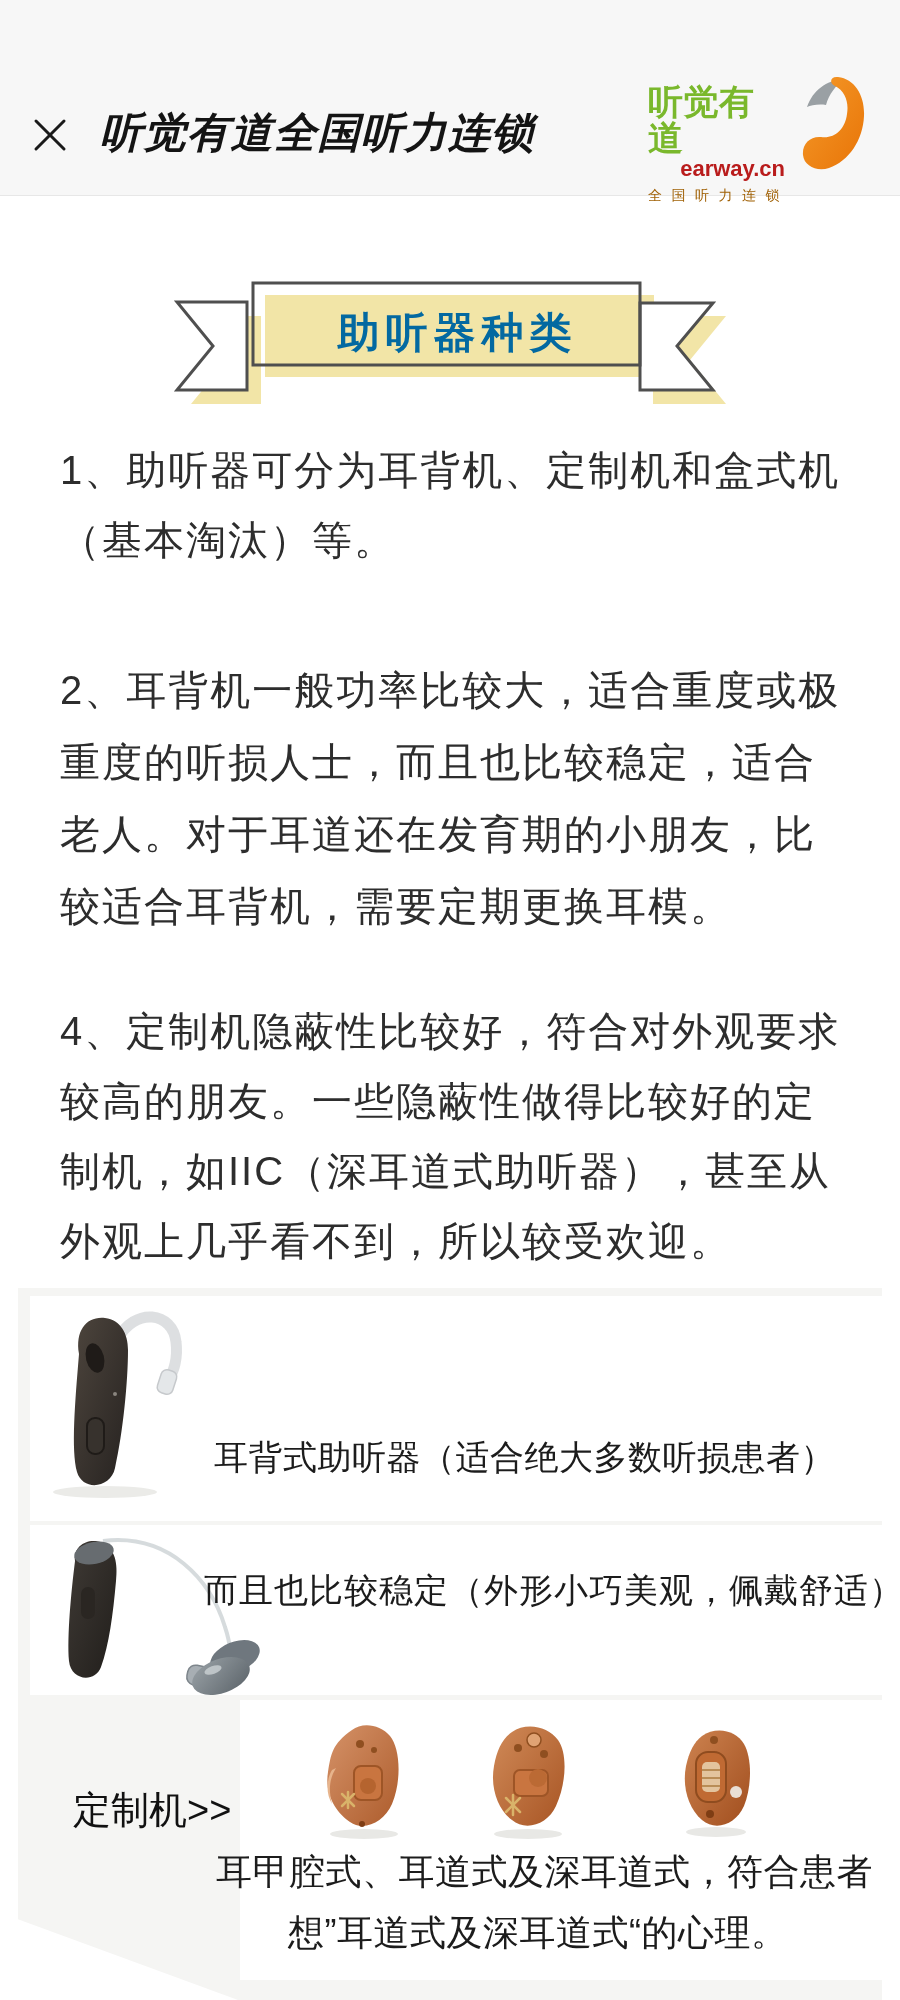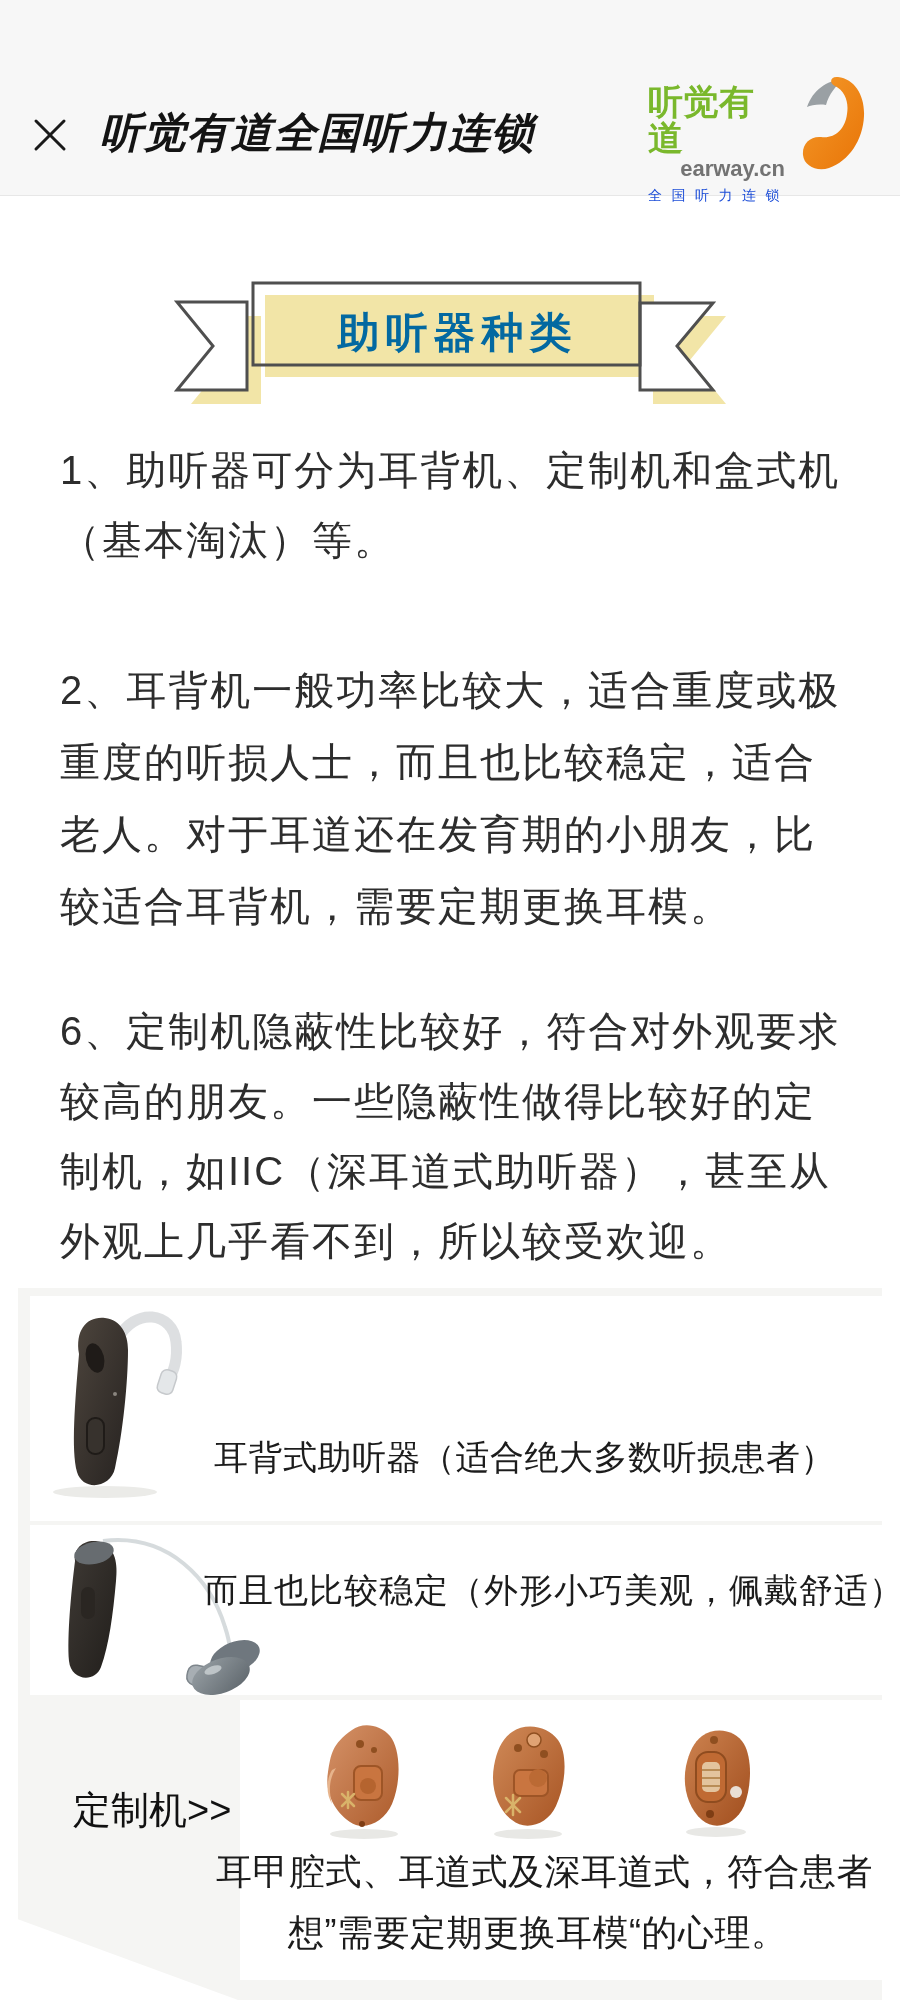--- a/index.html
+++ b/index.html
@@ -13,22 +13,22 @@
     position:absolute; left:0; top:0; width:900px; height:196px;
     background:#f7f7f7; border-bottom:1px solid #e7e7e7; box-sizing:border-box;
   }
   .close-btn{position:absolute; left:31px; top:116px; width:38px; height:38px; cursor:pointer; background:none; border:none; padding:0;}
   .page-title{
     position:absolute; left:100px; top:108px; height:50px; line-height:50px;
     font-size:42px; font-weight:600; letter-spacing:1.5px; color:#141414; margin:0;font-style:italic;
   }
   .logo{position:absolute; left:648px; top:84px; width:137px;}
   .logo-name{font-size:35px; font-weight:700; color:#7ab82c; letter-spacing:0.5px; line-height:36px; text-align:left;}
-  .logo-domain{font-size:22px; font-weight:700; color:#737373; text-align:right; line-height:24px; margin-top:1px;}
-  .logo-tagline{font-size:14px; color:#1d4ed8; letter-spacing:9.5px; line-height:16px; margin-top:6px; white-space:nowrap;}
+  .logo-domain{font-size:22px; font-weight:700; color:#b91c1c; text-align:right; line-height:24px; margin-top:1px;}
+  .logo-tagline{font-size:14px; color:#a16207; letter-spacing:9.5px; line-height:16px; margin-top:6px; white-space:nowrap;}
   .logo-swoosh{position:absolute; left:793px; top:76px;}
   
   .ribbon-svg{position:absolute; left:150px; top:268px;}
   .ribbon-title{
     position:absolute; left:263px; top:293px; width:389px; height:80px;
     display:flex; align-items:center; justify-content:center;
     font-size:42px; font-weight:700; letter-spacing:6px; color:#0369a1;
   }
   
   .para{position:absolute; left:60px; width:800px; font-size:40px; letter-spacing:2px; color:#2d2d2d;}
@@ -98,21 +98,21 @@
   </div>
 
   <div class="para p2" style="top:654px;">
     <div class="ln">2、耳背机一般功率比较大，适合重度或极</div>
     <div class="ln">重度的听损人士，而且也比较稳定，适合</div>
     <div class="ln">老人。对于耳道还在发育期的小朋友，比</div>
     <div class="ln">较适合耳背机，需要定期更换耳模。</div>
   </div>
 
   <div class="para p3" style="top:996px;">
-    <div class="ln">6、定制机隐蔽性比较好，符合对外观要求</div>
+    <div class="ln">4、定制机隐蔽性比较好，符合对外观要求</div>
     <div class="ln">较高的朋友。一些隐蔽性做得比较好的定</div>
     <div class="ln">制机，如IIC（深耳道式助听器），甚至从</div>
     <div class="ln">外观上几乎看不到，所以较受欢迎。</div>
   </div>
 
   <div class="product-section">
     <div class="white-patch" style="left:12px; top:8px; width:852px; height:225px;"></div>
     <div class="white-patch" style="left:12px; top:237px; width:852px; height:170px;"></div>
     <div class="white-patch" style="left:222px; top:412px; width:642px; height:280px;"></div>
     <div class="wedge"></div>
@@ -213,15 +213,15 @@
     <rect x="22" y="26" width="30" height="50" rx="12" fill="#c06a33" stroke="#8f4c1f" stroke-width="2"></rect>
     <rect x="28" y="36" width="18" height="30" rx="5" fill="#e3c49e"></rect>
     <line x1="28" y1="44" x2="46" y2="44" stroke="#b98d57" stroke-width="2"></line>
     <line x1="28" y1="52" x2="46" y2="52" stroke="#b98d57" stroke-width="2"></line>
     <line x1="28" y1="60" x2="46" y2="60" stroke="#b98d57" stroke-width="2"></line>
     <circle cx="62" cy="66" r="6" fill="#f0ede8" opacity="0.9"></circle>
     <circle cx="36" cy="88" r="4" fill="#7e3d14"></circle>
   </svg>
 
   <div class="caption cap-3a">耳甲腔式、耳道式及深耳道式，符合患者</div>
-  <div class="caption cap-3b">想”需要定期更换耳模“的心理。</div>
+  <div class="caption cap-3b">想”耳道式及深耳道式“的心理。</div>
 
 </div>
 
 </body></html>

